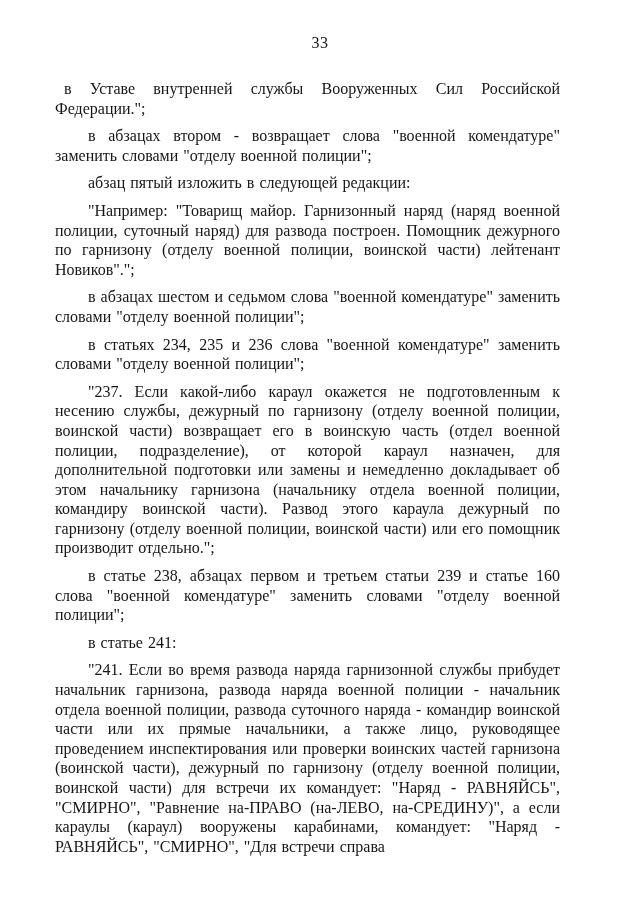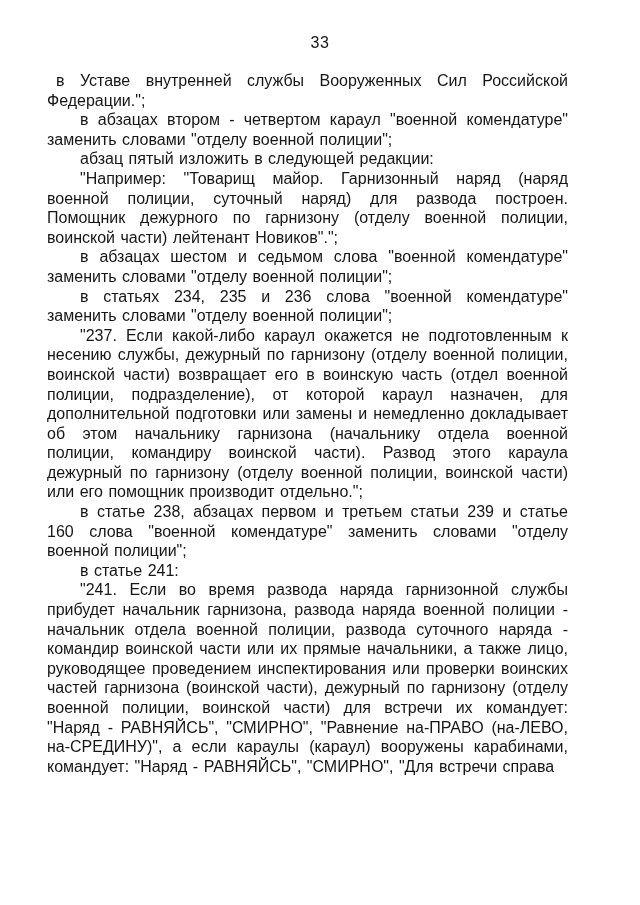--- a/index.html
+++ b/index.html
@@ -6,21 +6,21 @@
     margin: 0;
     padding: 0;
     background: #ffffff;
   }
   .page {
     position: relative;
     width: 640px;
     height: 905px;
     background: #ffffff;
     overflow: hidden;
-    font-family: Liberation Sans, sans-serif;
+    font-family: Liberation Serif, serif;
     color: #161616;
   }
   .page-number {
     position: absolute;
     top: 34px;
     left: 0;
     right: 0;
     text-align: center;
     font-size: 16px;
     letter-spacing: 0.5px;
@@ -28,37 +28,37 @@
   .doc-body {
     position: absolute;
     top: 71px;
     left: 47px;
     width: 521px;
     font-size: 16px;
     line-height: 19.6px;
     text-align: justify;
   }
   .doc-body p {
-    margin: 0;
+    margin: 8px;
     padding: 0;
     text-indent: 33px;
     word-spacing: 1px;
   }
   .doc-body p.continued {
     text-indent: 9px;
   }
 </style>
 </head>
 <body>
 
 <div class="page">
   <div class="page-number">33</div>
   <div class="doc-body">
       <p class="continued">в Уставе внутренней службы Вооруженных Сил Российской Федерации.";</p>
-      <p>в абзацах втором - четвертом караул "военной комендатуре" заменить словами "отделу военной полиции";</p>
+      <p>в абзацах втором - возвращает слова "военной комендатуре" заменить словами "отделу военной полиции";</p>
       <p>абзац пятый изложить в следующей редакции:</p>
       <p>"Например: "Товарищ майор. Гарнизонный наряд (наряд военной полиции, суточный наряд) для развода построен. Помощник дежурного по гарнизону (отделу военной полиции, воинской части) лейтенант Новиков".";</p>
       <p>в абзацах шестом и седьмом слова "военной комендатуре" заменить словами "отделу военной полиции";</p>
       <p>в статьях 234, 235 и 236 слова "военной комендатуре" заменить словами "отделу военной полиции";</p>
       <p>"237. Если какой-либо караул окажется не подготовленным к несению службы, дежурный по гарнизону (отделу военной полиции, воинской части) возвращает его в воинскую часть (отдел военной полиции, подразделение), от которой караул назначен, для дополнительной подготовки или замены и немедленно докладывает об этом начальнику гарнизона (начальнику отдела военной полиции, командиру воинской части). Развод этого караула дежурный по гарнизону (отделу военной полиции, воинской части) или его помощник производит отдельно.";</p>
       <p>в статье 238, абзацах первом и третьем статьи 239 и статье 160 слова "военной комендатуре" заменить словами "отделу военной полиции";</p>
       <p>в статье 241:</p>
       <p>"241. Если во время развода наряда гарнизонной службы прибудет начальник гарнизона, развода наряда военной полиции - начальник отдела военной полиции, развода суточного наряда - командир воинской части или их прямые начальники, а также лицо, руководящее проведением инспектирования или проверки воинских частей гарнизона (воинской части), дежурный по гарнизону (отделу военной полиции, воинской части) для встречи их командует: "Наряд - РАВНЯЙСЬ", "СМИРНО", "Равнение на-ПРАВО (на-ЛЕВО, на-СРЕДИНУ)", а если караулы (караул) вооружены карабинами, командует: "Наряд - РАВНЯЙСЬ", "СМИРНО", "Для встречи справа</p>
     </div>
 </div>

